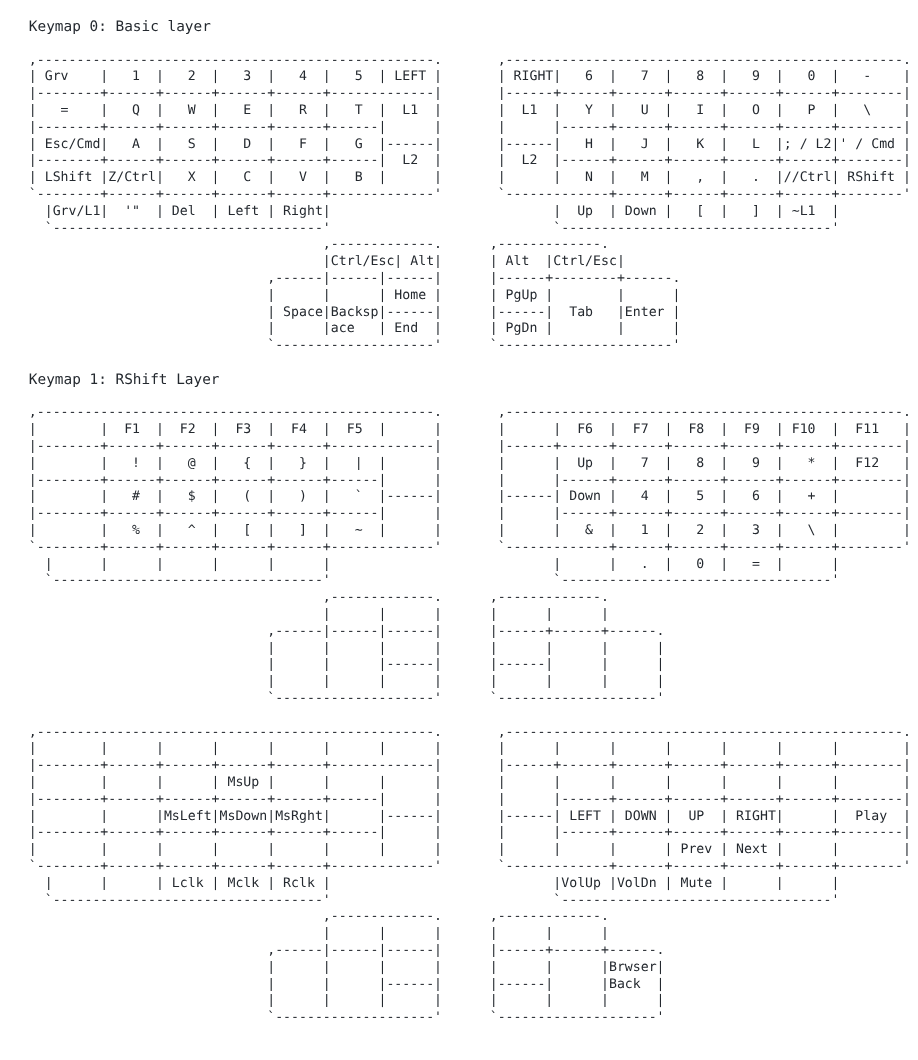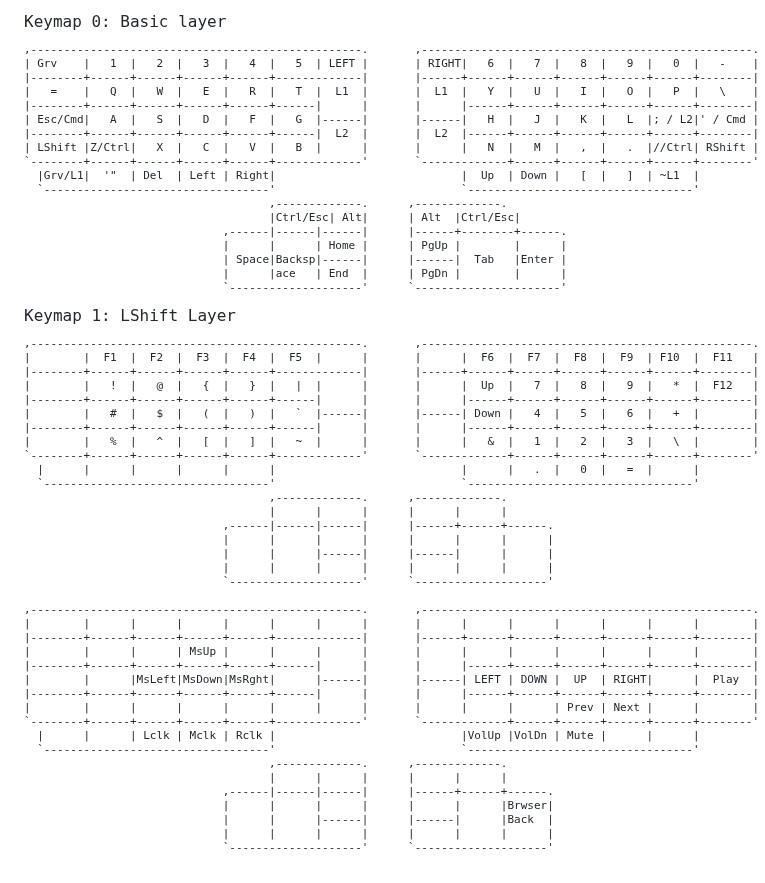--- a/index.html
+++ b/index.html
@@ -16,21 +16,21 @@
     font-family: "DejaVu Sans Mono", "Liberation Mono", monospace;
     font-size: 11px;
     line-height: 14px;
     color: #24292f;
   }
   .keymap-section {
     margin: 0 0 14px 0;
   }
   .keymap-heading {
     font-family: "DejaVu Sans Mono", "Liberation Mono", monospace;
-    font-size: 16px;
+    font-size: 12px;
     line-height: 14px;
     font-weight: normal;
     margin: 0 0 14px 0;
     white-space: pre;
   }
   .keymap-art {
     margin: 0;
     font-family: "DejaVu Sans Mono", "Liberation Mono", monospace;
     font-size: 11px;
     line-height: 14px;
@@ -58,21 +58,21 @@
                                      ,-------------.      ,-------------.
                                      |Ctrl/Esc| Alt|      | Alt  |Ctrl/Esc|
                               ,------|------|------|      |------+--------+------.
                               |      |      | Home |      | PgUp |        |      |
                               | Space|Backsp|------|      |------|  Tab   |Enter |
                               |      |ace   | End  |      | PgDn |        |      |
                               `--------------------'      `----------------------'</pre>
   </section>
 
   <section class="keymap-section">
-    <div class="keymap-heading">Keymap 1: LShift Layer</div>
+    <div class="keymap-heading">Keymap 1: RShift Layer</div>
     <pre class="keymap-art">,--------------------------------------------------.       ,--------------------------------------------------.
 |        |  F1  |  F2  |  F3  |  F4  |  F5  |      |       |      |  F6  |  F7  |  F8  |  F9  | F10  |  F11   |
 |--------+------+------+------+------+-------------|       |------+------+------+------+------+------+--------|
 |        |   !  |   @  |   {  |   }  |   |  |      |       |      |  Up  |   7  |   8  |   9  |   *  |  F12   |
 |--------+------+------+------+------+------|      |       |      |------+------+------+------+------+--------|
 |        |   #  |   $  |   (  |   )  |   `  |------|       |------| Down |   4  |   5  |   6  |   +  |        |
 |--------+------+------+------+------+------|      |       |      |------+------+------+------+------+--------|
 |        |   %  |   ^  |   [  |   ]  |   ~  |      |       |      |   &amp;  |   1  |   2  |   3  |   \  |        |
 `--------+------+------+------+------+-------------'       `-------------+------+------+------+------+--------'
   |      |      |      |      |      |                            |      |   .  |   0  |   =  |      |

